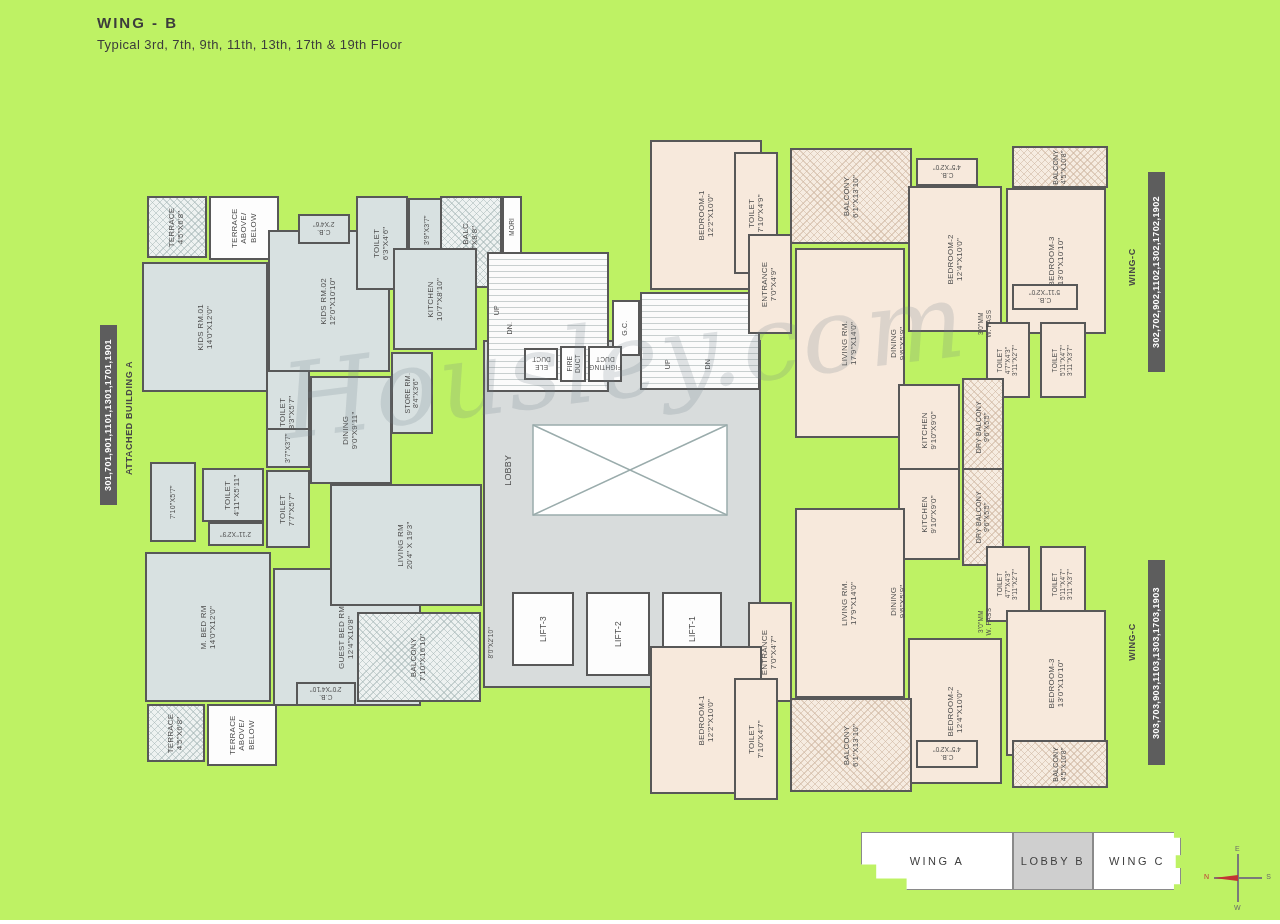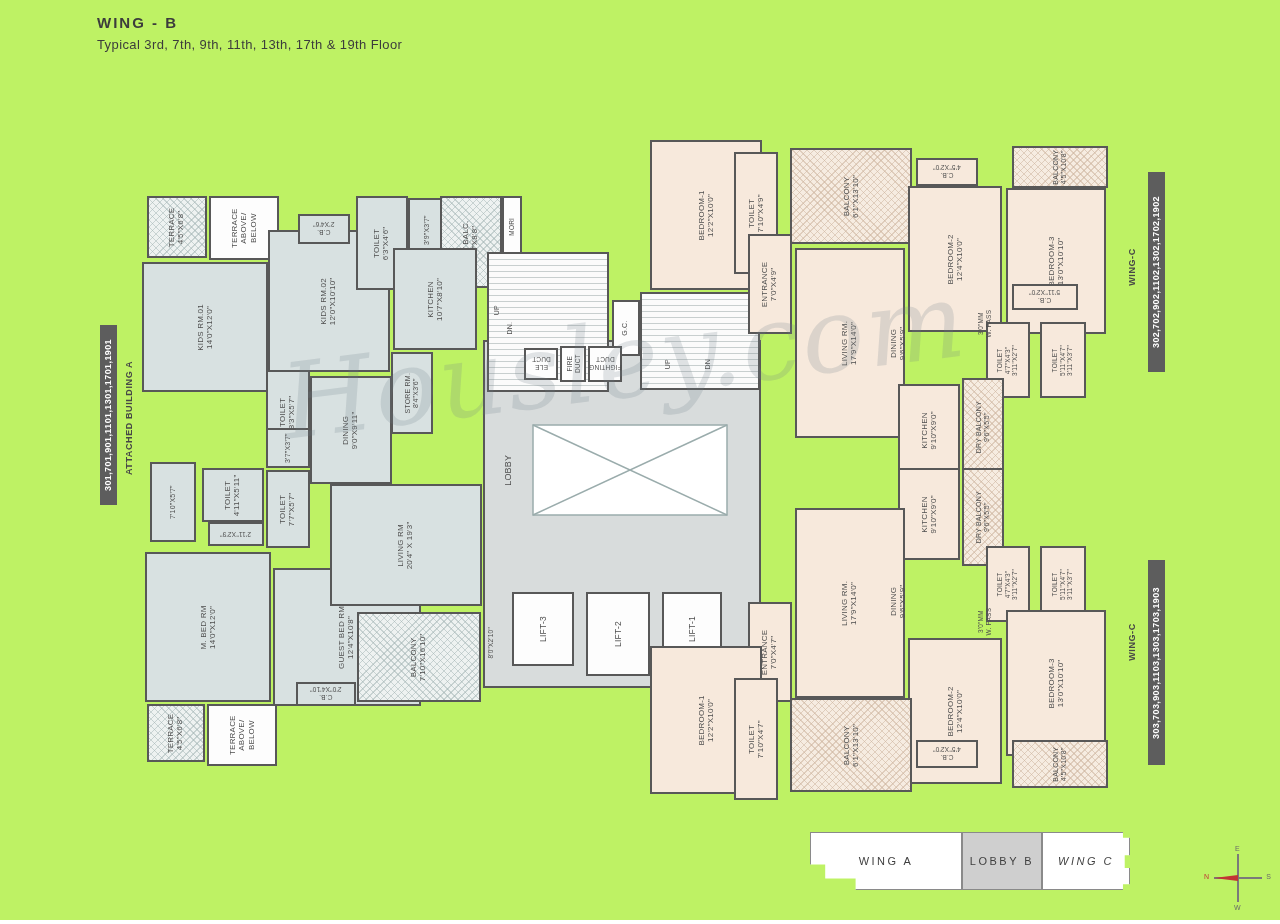--- a/index.html
+++ b/index.html
@@ -32,27 +32,27 @@
   .xbox{position:absolute;left:532px;top:424px;z-index:2;}
   .watermark{position:absolute;left:280px;top:300px;z-index:4;pointer-events:none;
      font-family:"DejaVu Serif",serif;font-style:italic;font-size:104px;letter-spacing:2px;
      color:rgba(108,124,134,.20);transform:rotate(-7deg);white-space:nowrap;}
 
   .vbadge{position:absolute;background:#5d5d5d;z-index:6;display:flex;align-items:center;justify-content:center;}
   .vbadge .vtext{transform:rotate(-90deg);white-space:nowrap;color:#fff;font-size:9px;font-weight:bold;letter-spacing:.4px;}
   .vlabel{position:absolute;z-index:6;display:flex;align-items:center;justify-content:center;}
   .vlabel .vtext{transform:rotate(-90deg);white-space:nowrap;color:#474747;font-size:9px;font-weight:bold;letter-spacing:.6px;}
 
-  .keyplan{position:absolute;left:810px;top:832px;width:320px;height:58px;z-index:6;}
+  .keyplan{position:absolute;left:861px;top:832px;width:320px;height:58px;z-index:6;}
   .wing{position:absolute;top:0;height:58px;box-sizing:border-box;border:1px solid #8a8a8a;
         display:flex;align-items:center;justify-content:center;background:#fff;cursor:pointer;}
   .wing span{font-size:11px;letter-spacing:2.5px;color:#3f3f3f;}
   .wing-a{left:0;width:152px;clip-path:polygon(0 0,100% 0,100% 100%,30% 100%,30% 80%,10% 80%,10% 56%,0 56%);}
   .wing-b{left:152px;width:80px;background:#cfcfcf;}
-  .wing-c{left:232px;width:88px;clip-path:polygon(0 0,92% 0,92% 10%,100% 10%,100% 40%,94% 40%,94% 62%,100% 62%,100% 90%,92% 90%,92% 100%,0 100%);font-style:italic;}
+  .wing-c{left:232px;width:88px;clip-path:polygon(0 0,92% 0,92% 10%,100% 10%,100% 40%,94% 40%,94% 62%,100% 62%,100% 90%,92% 90%,92% 100%,0 100%);}
 
   .compass{position:absolute;left:1208px;top:848px;width:60px;height:60px;z-index:6;}
   .compass .ch{position:absolute;left:6px;top:29px;width:48px;height:2px;background:#7a7a7a;}
   .compass .cv{position:absolute;left:29px;top:6px;width:2px;height:48px;background:#7a7a7a;}
   .compass .cred{position:absolute;left:6px;top:27px;width:24px;height:6px;background:#c23434;
         clip-path:polygon(0 50%,100% 0,100% 100%);}
   .compass span{position:absolute;font-size:7px;color:#6a6a6a;}
   .compass .ce{left:27px;top:-3px;}
   .compass .cn{left:-4px;top:25px;color:#c23434;}
   .compass .cs{right:-3px;top:25px;}

